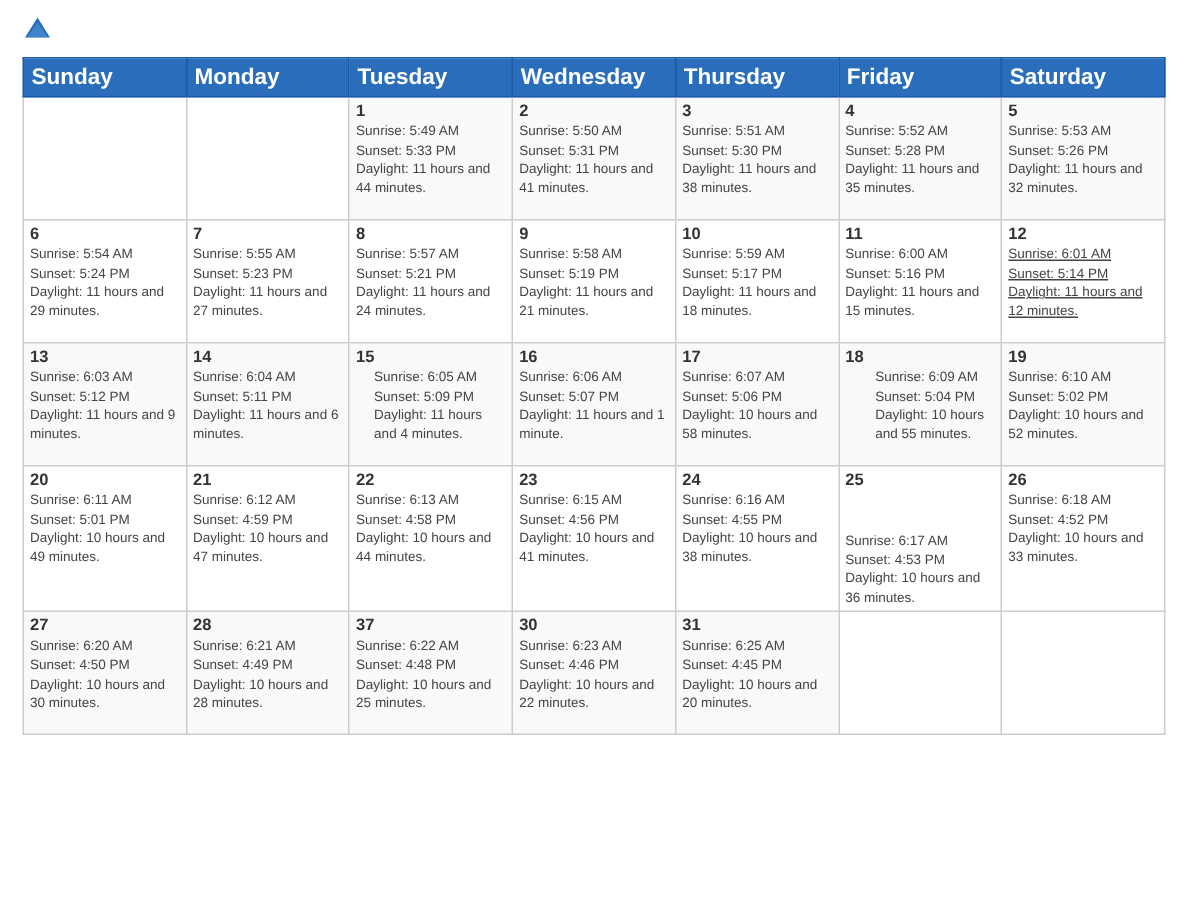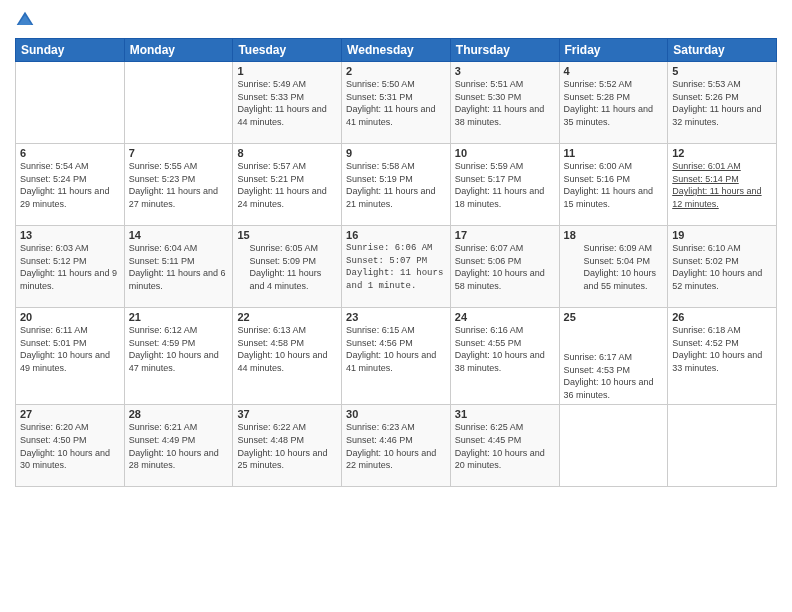--- a/index.html
+++ b/index.html
@@ -58,21 +58,21 @@
       color: #555;
     }
     table {
       width: 100%;
       border-collapse: collapse;
       table-layout: fixed;
     }
     thead tr th {
       background-color: #2a6ebb;
       color: #fff;
-      font-size: 12px;
+      font-size: 15px;
       font-weight: bold;
       padding: 4px 5px;
       text-align: left;
       border: 1px solid #1a5aaa;
     }
     tbody tr td {
       border: 1px solid #ccc;
       vertical-align: top;
       padding: 3px 4px;
       font-size: 9px;
@@ -225,21 +225,21 @@
 Daylight: 11 hours and 6 minutes.</div>
           </td>
           <td>
             <span class="day-num">15</span>
             <div class="day-info" style="white-space: pre-line; margin-left: 12px;">Sunrise: 6:05 AM
 Sunset: 5:09 PM
 Daylight: 11 hours and 4 minutes.</div>
           </td>
           <td>
             <span class="day-num">16</span>
-            <div class="day-info" style="white-space: pre-line; font-family: Liberation Mono, monospace;">Sunrise: 6:06 AM
+            <div class="day-info" style="white-space: pre-line;">Sunrise: 6:06 AM
 Sunset: 5:07 PM
 Daylight: 11 hours and 1 minute.</div>
           </td>
           <td>
             <span class="day-num">17</span>
             <div class="day-info" style="white-space: pre-line;">Sunrise: 6:07 AM
 Sunset: 5:06 PM
 Daylight: 10 hours and 58 minutes.</div>
           </td>
           <td>

